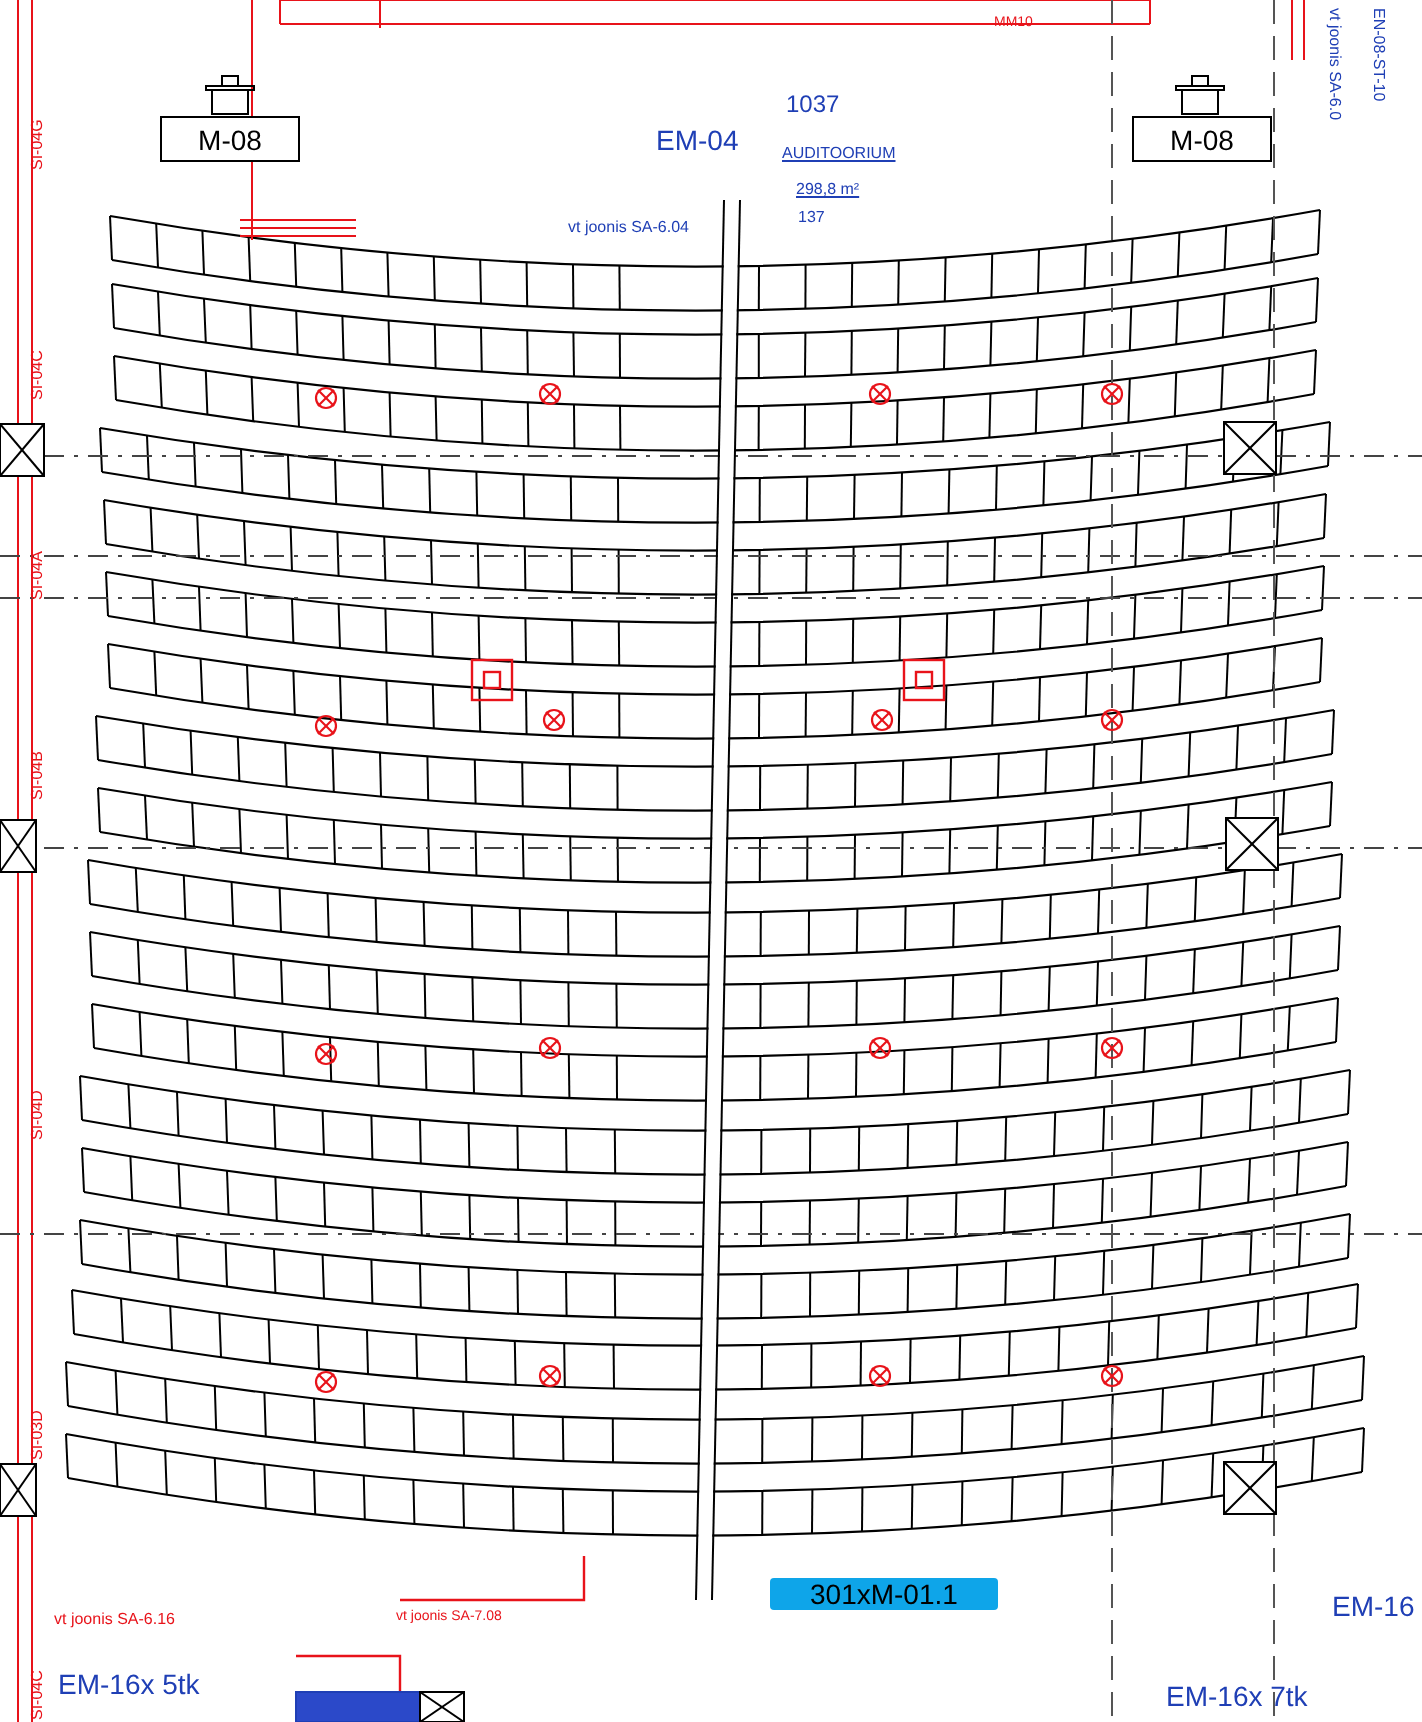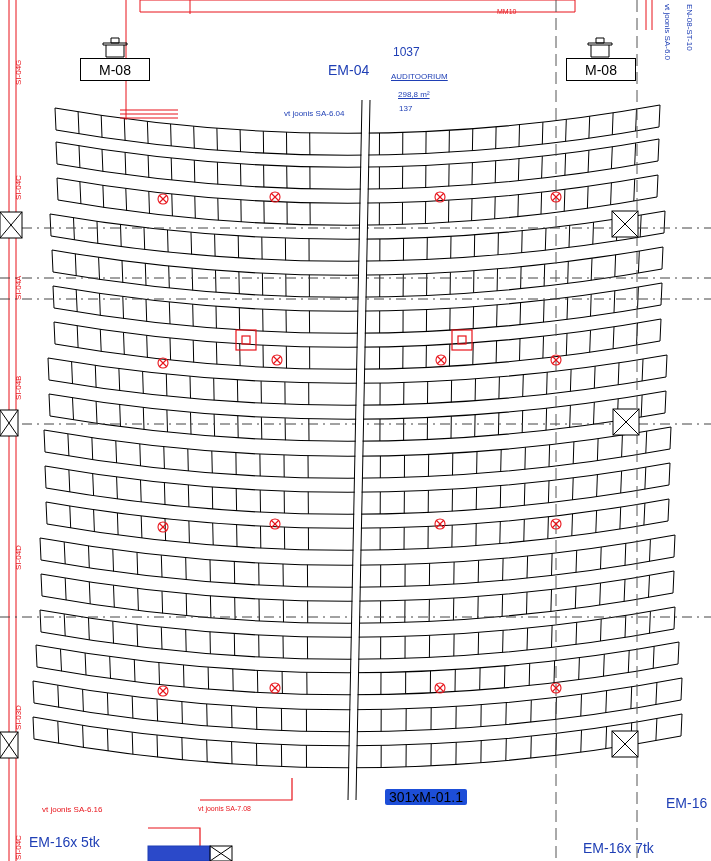--- a/index.html
+++ b/index.html
@@ -11,21 +11,21 @@
   .red{color:#e8131a;}
   .blue{color:#1f3fb5;}
   .box{position:absolute;border:1px solid #000;background:#fff;
        display:flex;align-items:center;justify-content:center;}
   .vert{transform-origin:0 0;}
   .tiny{font-size:7px;}
   .sm{font-size:8px;}
   .md{font-size:14px;}
   .lg{font-size:12px;font-weight:normal;}
   .ul{text-decoration:underline;}
-  .chip{position:absolute;background:#1d4ed8;border-radius:2px;padding:0 4px;}
+  .chip{position:absolute;background:#0ea5e9;border-radius:2px;padding:0 20px;}
 </style>
 </head>
 <body>
 
 <div id="stage">
 
   <svg class="layer" viewBox="0 0 711 861">
     <defs>
       
     </defs>
@@ -742,21 +742,21 @@
   <div class="lbl sm blue ul" style="left:391px;top:72px;">AUDITOORIUM</div>
 
   <div class="lbl sm blue" style="left:284px;top:90px;margin-top:19px;">vt joonis SA-6.04</div>
 
   <div class="lbl sm blue" style="left:398px;top:90px;text-decoration:underline;">298,8 m²</div>
 
   <div class="lbl sm blue" style="left:399px;top:104px;">137</div>
 
   <div class="chip md" style="left:385px;top:789px;">301xM-01.1</div>
 
-  <div class="lbl sm red" style="left:42px;top:805px;">vt joonis SA-6.16</div>
+  <div class="lbl sm red" style="left:27px;top:805px;">vt joonis SA-6.16</div>
 
   <div class="lbl tiny red" style="left:198px;top:805px;">vt joonis SA-7.08</div>
 
   <div class="lbl md blue" style="left:29px;top:834px;">EM-16x 5tk</div>
 
   <div class="lbl md blue" style="left:583px;top:840px;text-align:right;">EM-16x 7tk</div>
 
   <div class="lbl md blue" style="left:666px;top:795px;">EM-16</div>
   <div class="lbl md blue" style="left:670px;top:859px;">x 5tk</div>
 

